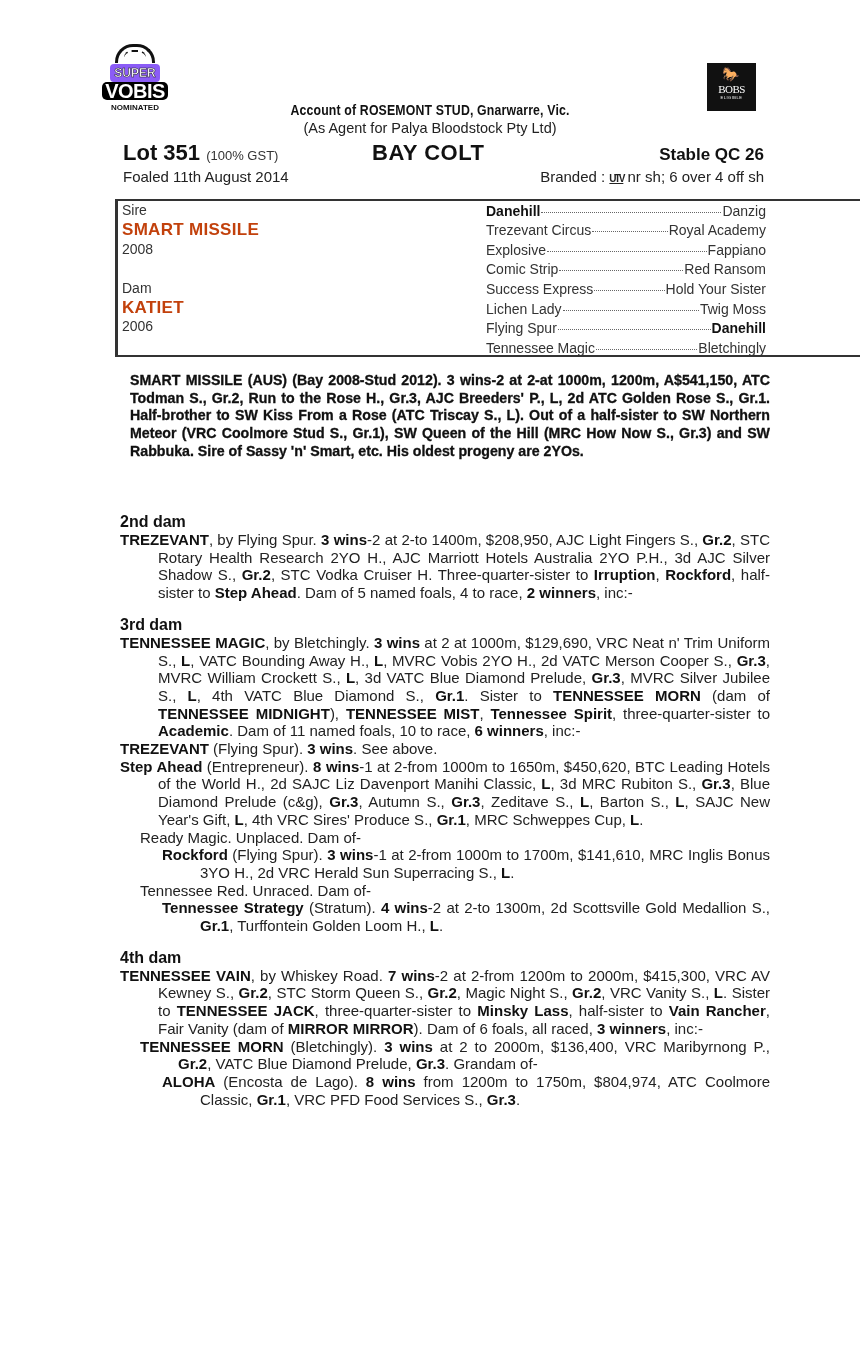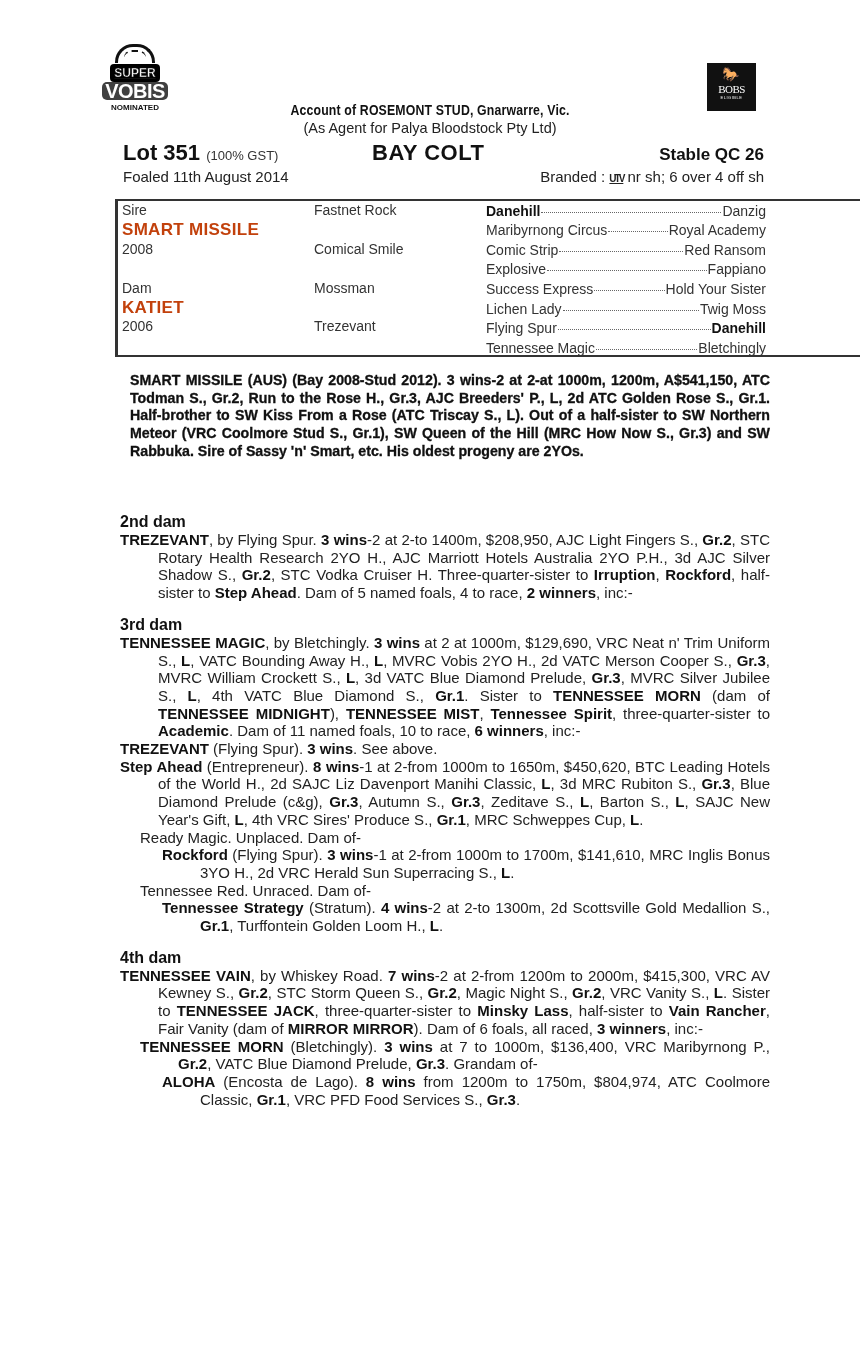--- a/index.html
+++ b/index.html
@@ -5,22 +5,22 @@
   html, body { margin:0; padding:0; background:#ffffff; }
   body { width:860px; height:1356px; position:relative; overflow:hidden; color:#111;
          font-family:"Liberation Sans", sans-serif; }
   .abs { position:absolute; }
   .logo-vobis { left:95px; top:44px; width:80px; height:66px; text-align:center; }
   .logo-vobis .arch { width:34px; height:16px; margin:0 auto; border:3px solid #111; border-bottom:none;
       border-radius:18px 18px 0 0; position:relative; }
   .logo-vobis .arch:after { content:""; position:absolute; left:6px; right:6px; top:3px; height:6px;
       border-top:2px dashed #111; border-radius:8px 8px 0 0; }
   .logo-vobis .super { font:900 12px/12px "Liberation Sans", sans-serif; letter-spacing:0px;
-      -webkit-text-stroke:0.5px #111; color:#fff; background:#000000; display:inline-block; padding:3px 4px; border-radius:4px;text-decoration:underline; }
-  .logo-vobis .vobis { font:900 20px/18px "Liberation Sans", sans-serif; color:#fff; background:#404040;
+      -webkit-text-stroke:0.5px #111; color:#fff; background:#8b5cf6; display:inline-block; padding:3px 4px; border-radius:4px; }
+  .logo-vobis .vobis { font:900 20px/18px "Liberation Sans", sans-serif; color:#fff; background:#000000;
       display:inline-block; padding:0 3px; border-radius:5px; letter-spacing:-0.5px; }
   .logo-vobis .nom { font:bold 8px/9px "Liberation Sans", sans-serif; letter-spacing:0px; margin-top:1px; }
   .logo-bobs { left:707px; top:63px; width:49px; height:48px; background:#111; color:#fff; text-align:center; }
   .logo-bobs .horse { font-size:14px; line-height:18px; margin-top:2px; }
   .logo-bobs .bobs { font:11px/12px "Liberation Serif", serif; letter-spacing:-0.5px; }
   .logo-bobs .sub { font:4px/6px "Liberation Sans", sans-serif; letter-spacing:0.5px; }
 
   .account { left:0; width:860px; top:101px; text-align:center; font:bold 15px/18px "Liberation Sans", sans-serif;
       transform:scaleX(0.82); transform-origin:center; letter-spacing:0.2px; }
   .agent { left:0; width:860px; top:119px; text-align:center; font:14.5px/18px "Liberation Sans", sans-serif; color:#222; }
@@ -87,49 +87,40 @@
 <div class="abs pedigree">
   <div class="ped-col1">
     <div class="ped-cell">Sire</div>
     <div class="ped-cell big">SMART MISSILE</div>
     <div class="ped-cell">2008</div>
     <div class="ped-cell"></div>
     <div class="ped-cell">Dam</div>
     <div class="ped-cell big">KATIET</div>
     <div class="ped-cell">2006</div>
   </div>
-  <div class="ped-col2">
-    <div class="ped-cell">Fastnet Rock</div>
-    <div class="ped-cell"></div>
-    <div class="ped-cell">Comical Smile</div>
-    <div class="ped-cell"></div>
-    <div class="ped-cell">Mossman</div>
-    <div class="ped-cell"></div>
-    <div class="ped-cell">Trezevant</div>
-  </div>
   <div class="ped-col3" id="ped-col3">
       <div class="ped-line">
         <span class="b">Danehill</span>
         <span class="dots"></span>
         <span>Danzig</span>
       </div>
       <div class="ped-line">
-        <span>Maribyrnong Circus</span>
+        <span>Trezevant Circus</span>
         <span class="dots"></span>
         <span>Royal Academy</span>
+      </div>
+      <div class="ped-line">
+        <span>Explosive</span>
+        <span class="dots"></span>
+        <span>Fappiano</span>
       </div>
       <div class="ped-line">
         <span>Comic Strip</span>
         <span class="dots"></span>
         <span>Red Ransom</span>
-      </div>
-      <div class="ped-line">
-        <span>Explosive</span>
-        <span class="dots"></span>
-        <span>Fappiano</span>
       </div>
       <div class="ped-line">
         <span>Success Express</span>
         <span class="dots"></span>
         <span>Hold Your Sister</span>
       </div>
       <div class="ped-line" style="margin-top: 1px;">
         <span>Lichen Lady</span>
         <span class="dots"></span>
         <span>Twig Moss</span>
@@ -160,16 +151,16 @@
       <div class="para hang0"><b>TREZEVANT</b><span> (Flying Spur). </span><b>3 wins</b><span>. See above.</span></div>
       <div class="para hang0"><b>Step Ahead</b><span> (Entrepreneur). </span><b>8 wins</b><span>-1 at 2-from 1000m to 1650m, $450,620, BTC Leading Hotels of the World H., 2d SAJC Liz Davenport Manihi Classic, </span><b>L</b><span>, 3d MRC Rubiton S., </span><b>Gr.3</b><span>, Blue Diamond Prelude (c&amp;g), </span><b>Gr.3</b><span>, Autumn S., </span><b>Gr.3</b><span>, Zeditave S., </span><b>L</b><span>, Barton S., </span><b>L</b><span>, SAJC New Year's Gift, </span><b>L</b><span>, 4th VRC Sires' Produce S., </span><b>Gr.1</b><span>, MRC Schweppes Cup, </span><b>L</b><span>.</span></div>
       <div class="para hang1"><span>Ready Magic. Unplaced. Dam of-</span></div>
       <div class="para hang2"><b>Rockford</b><span> (Flying Spur). </span><b>3 wins</b><span>-1 at 2-from 1000m to 1700m, $141,610, MRC Inglis Bonus 3YO H., 2d VRC Herald Sun Superracing S., </span><b>L</b><span>.</span></div>
       <div class="para hang1"><span>Tennessee Red. Unraced. Dam of-</span></div>
       <div class="para hang2"><b>Tennessee Strategy</b><span> (Stratum). </span><b>4 wins</b><span>-2 at 2-to 1300m, 2d Scottsville Gold Medallion S., </span><b>Gr.1</b><span>, Turffontein Golden Loom H., </span><b>L</b><span>.</span></div>
     </div>
     <div style="margin-bottom: 14px;">
       <div class="sec-h">4th dam</div>
       <div class="para hang0"><b>TENNESSEE VAIN</b><span>, by Whiskey Road. </span><b>7 wins</b><span>-2 at 2-from 1200m to 2000m, $415,300, VRC AV Kewney S., </span><b>Gr.2</b><span>, STC Storm Queen S., </span><b>Gr.2</b><span>, Magic Night S., </span><b>Gr.2</b><span>, VRC Vanity S., </span><b>L</b><span>. Sister to </span><b>TENNESSEE JACK</b><span>, three-quarter-sister to </span><b>Minsky Lass</b><span>, half-sister to </span><b>Vain Rancher</b><span>, Fair Vanity (dam of </span><b>MIRROR MIRROR</b><span>). Dam of 6 foals, all raced, </span><b>3 winners</b><span>, inc:-</span></div>
-      <div class="para hang1"><b>TENNESSEE MORN</b><span> (Bletchingly). </span><b>3 wins</b><span> at 7 to 1000m, $136,400, VRC Maribyrnong P., </span><b>Gr.2</b><span>, VATC Blue Diamond Prelude, </span><b>Gr.3</b><span>. Grandam of-</span></div>
+      <div class="para hang1"><b>TENNESSEE MORN</b><span> (Bletchingly). </span><b>3 wins</b><span> at 2 to 2000m, $136,400, VRC Maribyrnong P., </span><b>Gr.2</b><span>, VATC Blue Diamond Prelude, </span><b>Gr.3</b><span>. Grandam of-</span></div>
       <div class="para hang2"><b>ALOHA</b><span> (Encosta de Lago). </span><b>8 wins</b><span> from 1200m to 1750m, $804,974, ATC Coolmore Classic, </span><b>Gr.1</b><span>, VRC PFD Food Services S., </span><b>Gr.3</b><span>.</span></div>
     </div>
   </div>
 
 </body></html>

